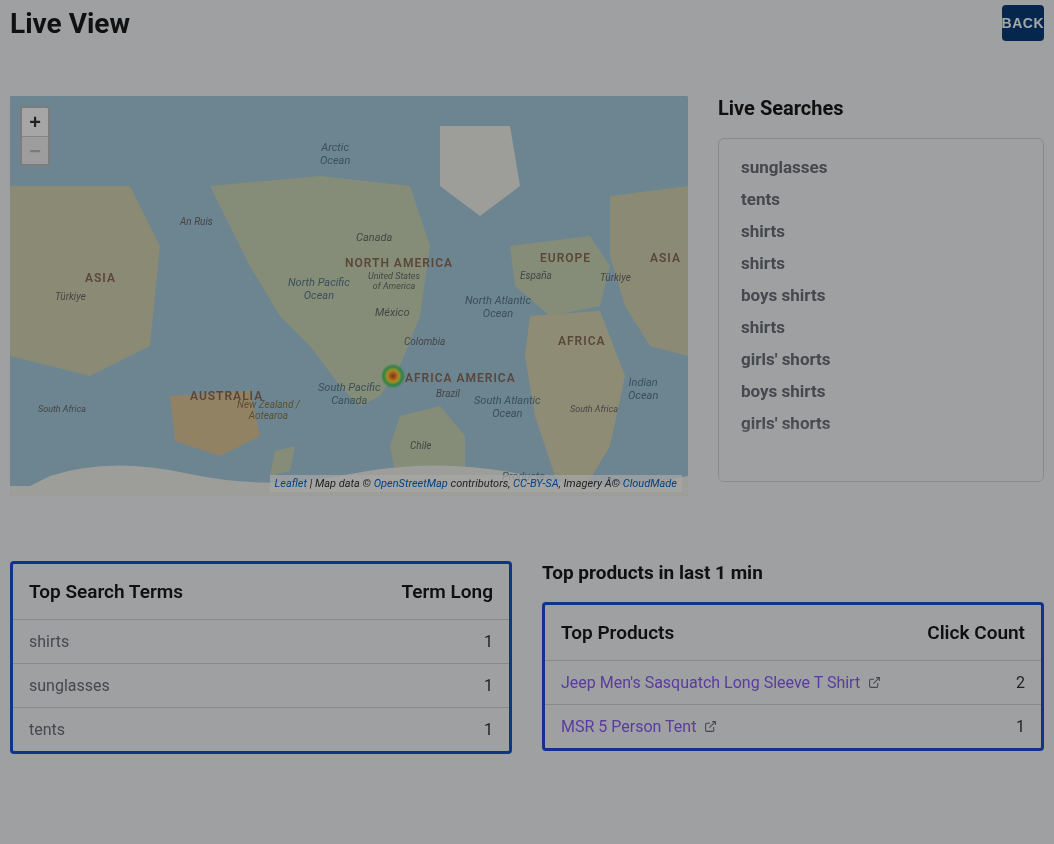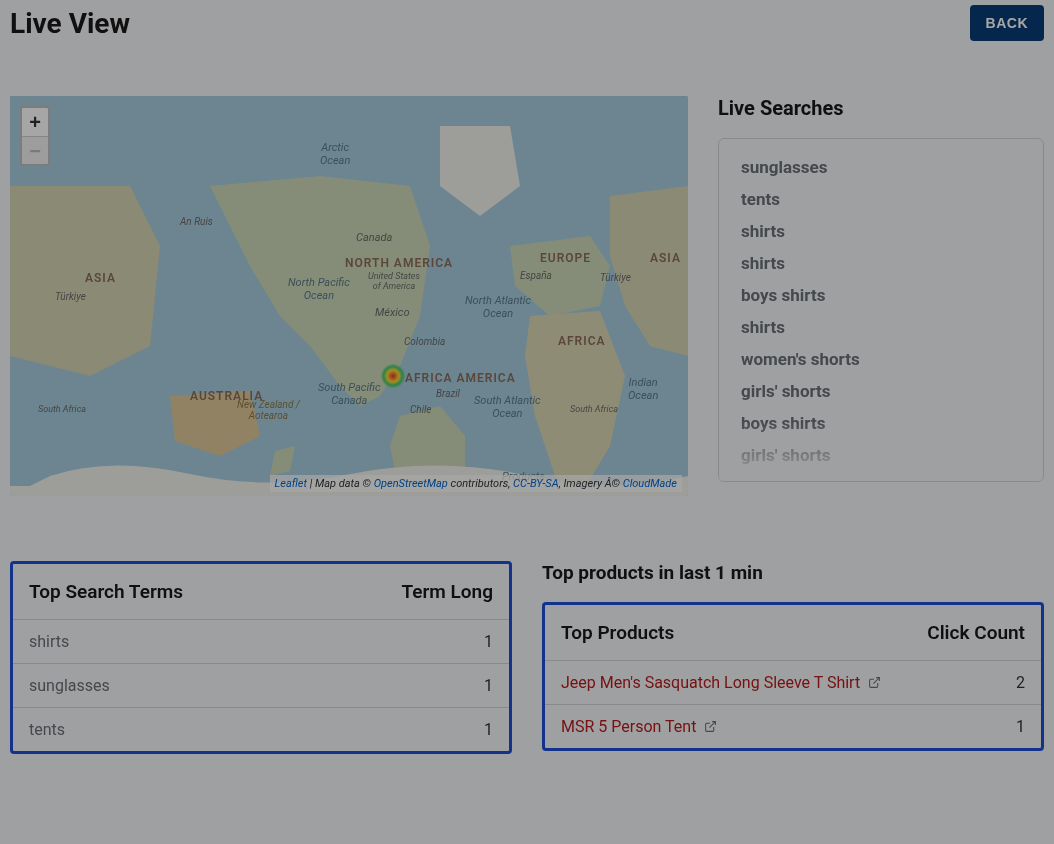--- a/index.html
+++ b/index.html
@@ -29,21 +29,21 @@
   }
   .page-title {
     font-size: 28px;
     font-weight: 700;
   }
   .back-btn {
     background: #083d77;
     color: #fff;
     font-weight: 700;
     font-size: 14px;
-    padding: 10px 16px;
+    padding: 10px 0;
     border: none;
     border-radius: 4px;
     cursor: pointer;
     letter-spacing: 0.5px;
   }
   .row1 {
     display: flex;
     gap: 30px;
     margin-top: 40px;
   }
@@ -145,21 +145,21 @@
   .data-table .thead, .data-table .trow {
     display: flex;
     justify-content: space-between;
     padding: 12px 16px;
     border-bottom: 1px solid #d0d4d9;
     font-size: 16px;
   }
   .data-table .thead { font-size: 19px; font-weight: 600; padding: 16px; }
   .data-table .trow:last-child { border-bottom: none; }
   .data-table .trow .left { color: #6a6f76; }
-  .data-table .trow .left a { color: #b91c1c; text-decoration: none; }
+  .data-table .trow .left a { color: #8b5cf6; text-decoration: none; }
   .data-table .trow .right { color: #333; }
   .ext-icon {
     display: inline-block;
     width: 13px; height: 13px;
     margin-left: 4px;
     vertical-align: -1px;
   }
 </style>
 </head>
 <body>
@@ -217,21 +217,21 @@
     <div class="map-label cont" style="left:640px;top:155px">ASIA</div>
     <div class="map-label cont" style="left:75px;top:175px">ASIA</div>
     <div class="map-label cont" style="left:180px;top:293px">AUSTRALIA</div>
 
     <div class="map-label ctry" style="left:346px;top:135px">Canada</div>
     <div class="map-label ctry" style="left:358px;top:175px;white-space:pre;font-size:9px">United States
 of America</div>
     <div class="map-label ctry" style="left:365px;top:210px">México</div>
     <div class="map-label ctry" style="left:426px;top:292px;font-size:10px">Brazil</div>
     <div class="map-label ctry" style="left:394px;top:240px;font-size:10px">Colombia</div>
-    <div class="map-label ctry" style="left:400px;top:308px;font-size:10px">Chile</div>
+    <div class="map-label ctry" style="left:400px;top:344px;font-size:10px">Chile</div>
     <div class="map-label ctry" style="left:170px;top:120px;font-size:10px">An Ruis</div>
     <div class="map-label ctry" style="left:510px;top:174px;font-size:10px">España</div>
     <div class="map-label ctry" style="left:590px;top:176px;font-size:10px">Türkiye</div>
     <div class="map-label ctry" style="left:45px;top:195px;font-size:10px">Türkiye</div>
     <div class="map-label ctry-g" style="left:227px;top:303px;white-space:pre">New Zealand /
 Aotearoa</div>
     <div class="map-label ctry" style="left:28px;top:308px;font-size:9px">South Africa</div>
     <div class="map-label ctry" style="left:560px;top:308px;font-size:9px">South Africa</div>
 
     <div class="heat-spot"></div>
@@ -249,21 +249,20 @@
   <div class="live-searches">
     <h3 class="ls-title">Live Searches</h3>
     <div class="ls-box">
       <ul class="ls-list" id="ls-list">
           <li>sunglasses</li>
           <li>tents</li>
           <li>shirts</li>
           <li>shirts</li>
           <li>boys shirts</li>
           <li>shirts</li>
-          <li>women's shorts</li>
           <li>girls' shorts</li>
           <li>boys shirts</li>
           <li>girls' shorts</li>
         </ul>
       <div class="ls-fade"></div>
     </div>
   </div>
 </div>
 
 <div class="row2">

